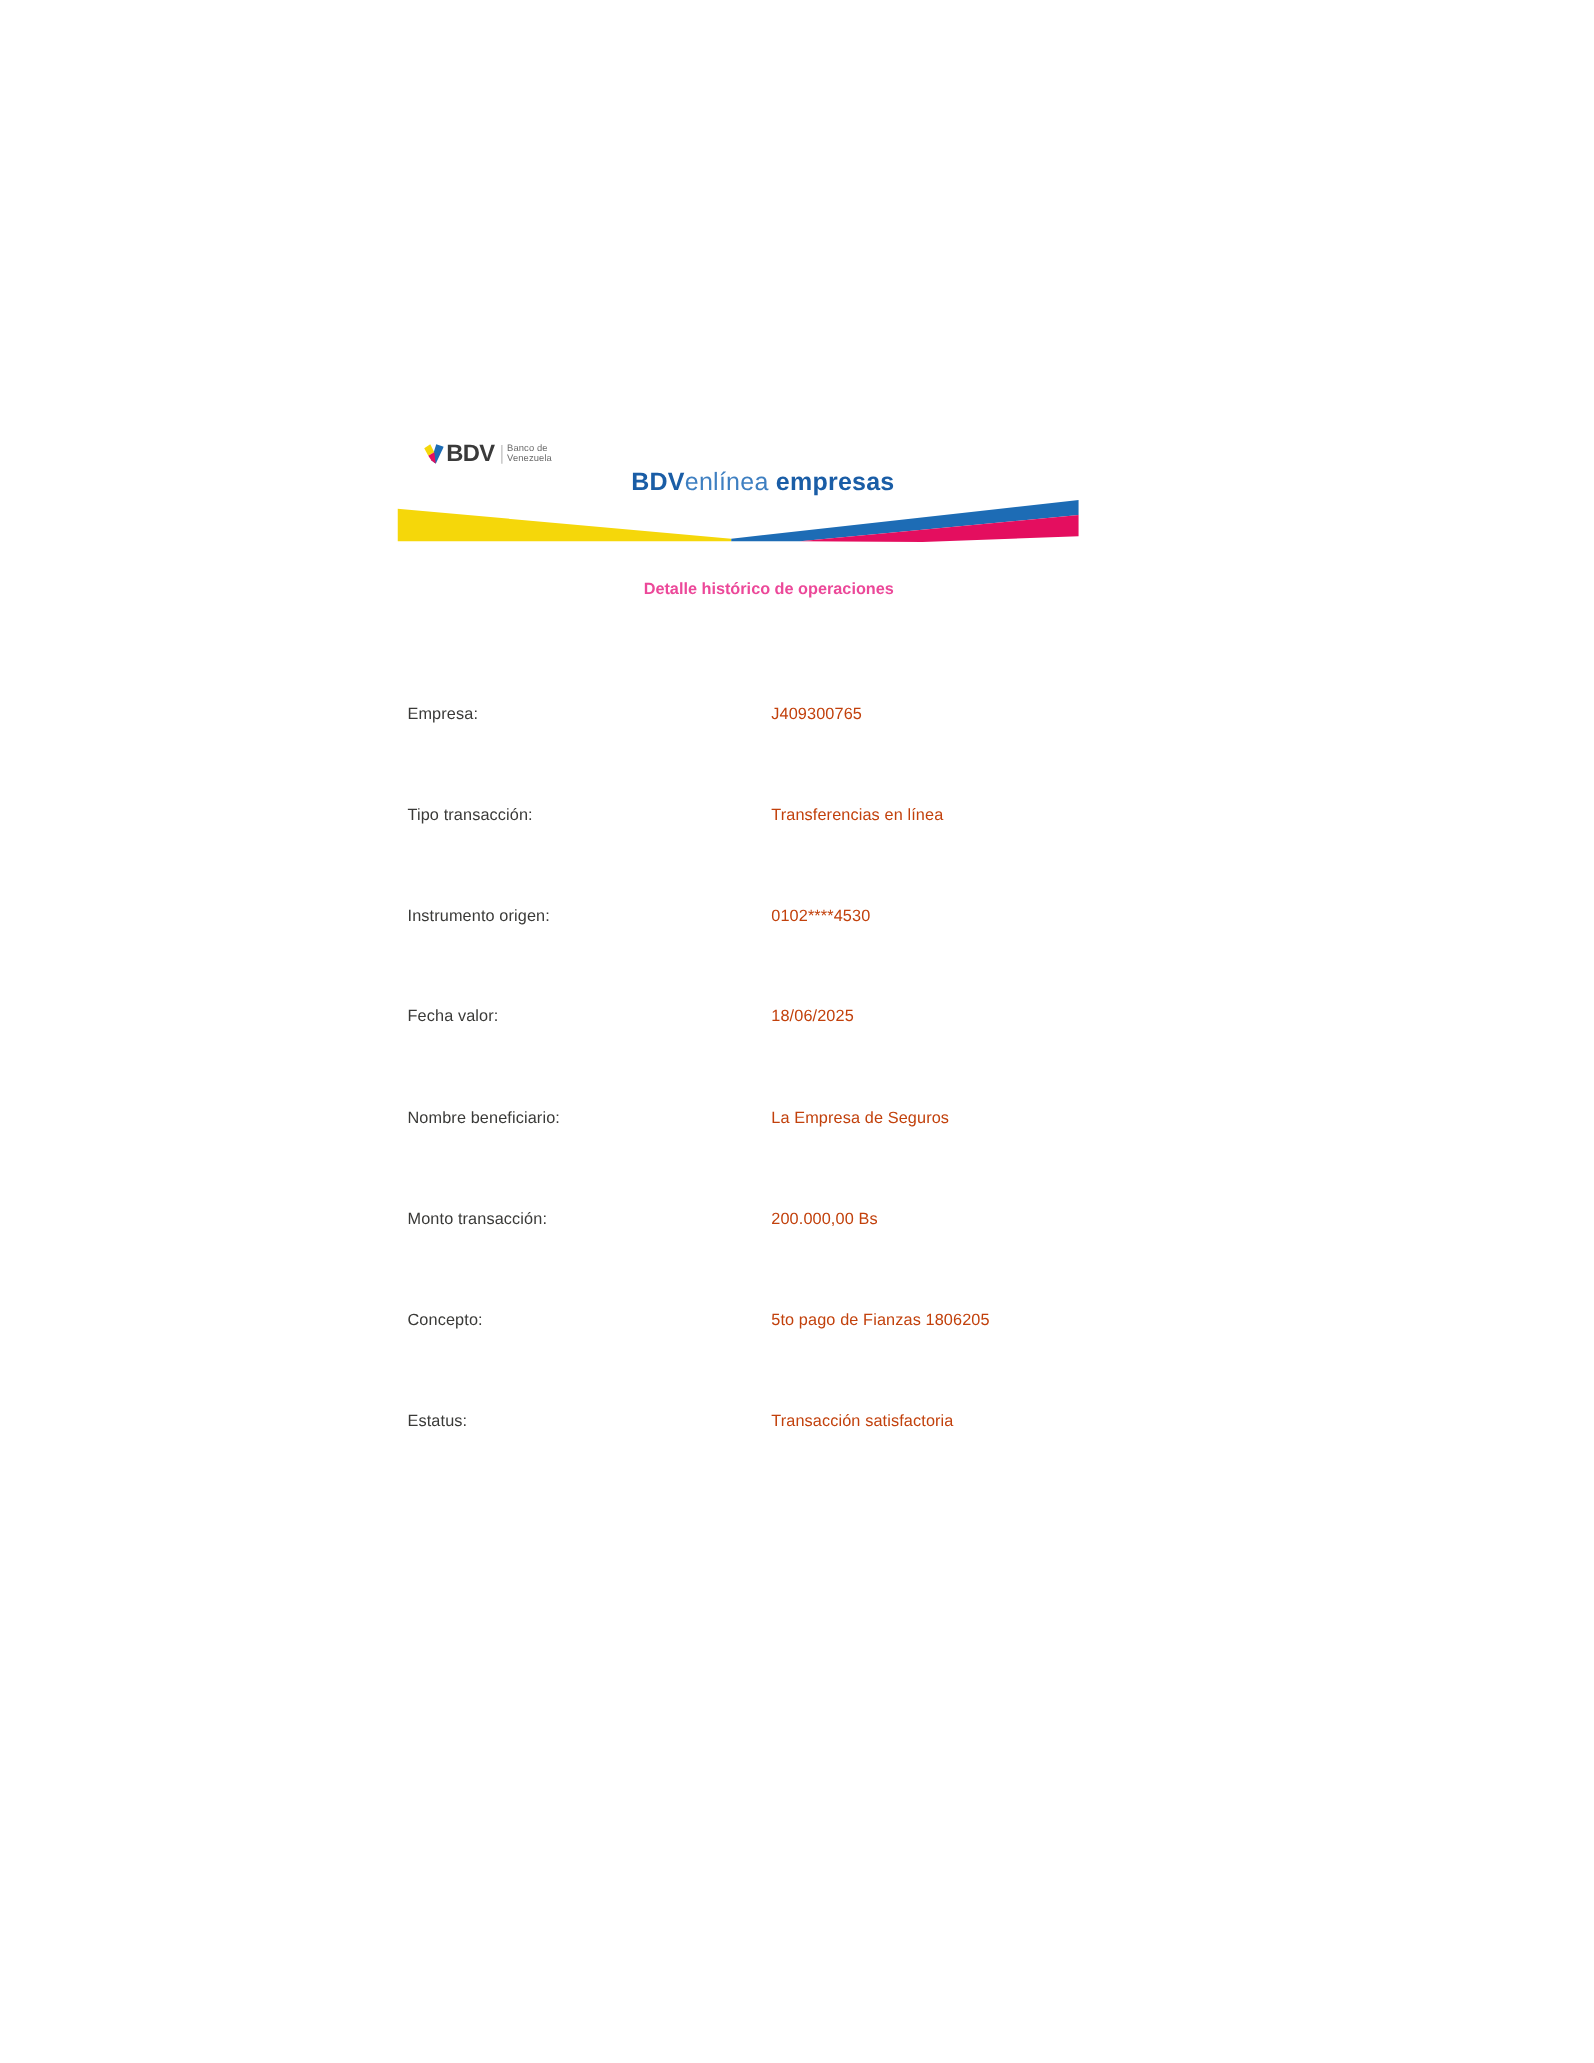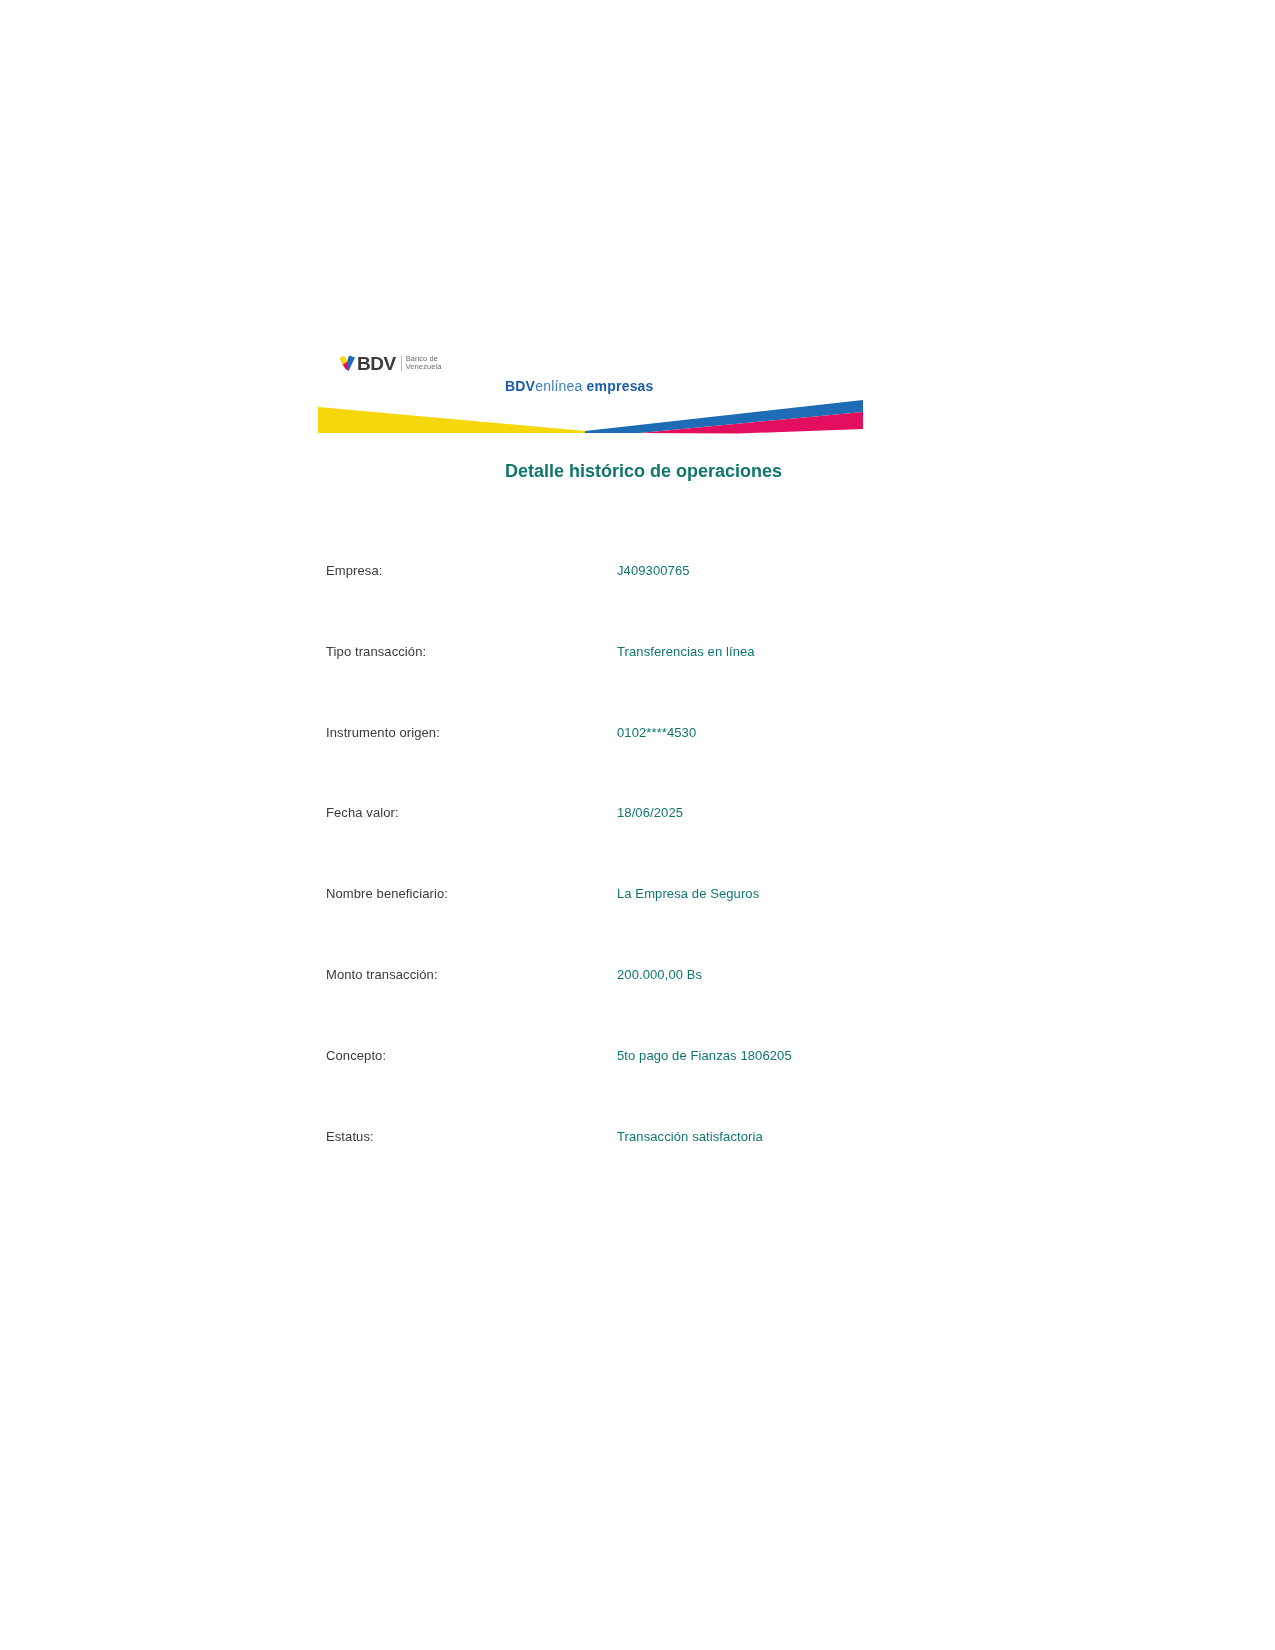--- a/index.html
+++ b/index.html
@@ -44,21 +44,21 @@
     font-size: 7.5px;
     line-height: 8px;
     color: #6b6b6b;
     letter-spacing: 0.1px;
   }
 
   .product-line {
     position: absolute;
     left: 505px;
     top: 378px;
-    font-size: 14px;
+    font-size: 20px;
     line-height: 16px;
     letter-spacing: 0.2px;
     white-space: nowrap;
   }
   .product-bdv      { font-weight: 800; color: #1a5da6; }
   .product-enlinea  { font-weight: 400; color: #3e7fc1; }
   .product-empresas { font-weight: 800; color: #1a5da6; }
 
   .ribbon {
     position: absolute;
@@ -69,23 +69,23 @@
     display: block;
   }
 
   
   .doc-title {
     position: absolute;
     left: 505px;
     top: 461px;
     width: 220px;
     margin: 0;
-    font-size: 18px;
+    font-size: 13px;
     font-weight: 700;
-    color: #0f766e;
+    color: #ec4899;
     text-align: center;
     line-height: 20px;
     white-space: nowrap;
   }
 
   
   .details {
     position: absolute;
     left: 326px;
     top: 516px;
@@ -101,21 +101,21 @@
     width: 291px;
     flex: 0 0 291px;
     font-size: 13px;
     line-height: 13px;
     color: #3a3a38;
     letter-spacing: 0.1px;
   }
   .detail-value {
     font-size: 13px;
     line-height: 13px;
-    color: #0f766e;
+    color: #c2410c;
     letter-spacing: 0.1px;
     white-space: nowrap;
   }
 </style>
 </head>
 <body>
 
 <div class="page">
 
   <div class="brand">

